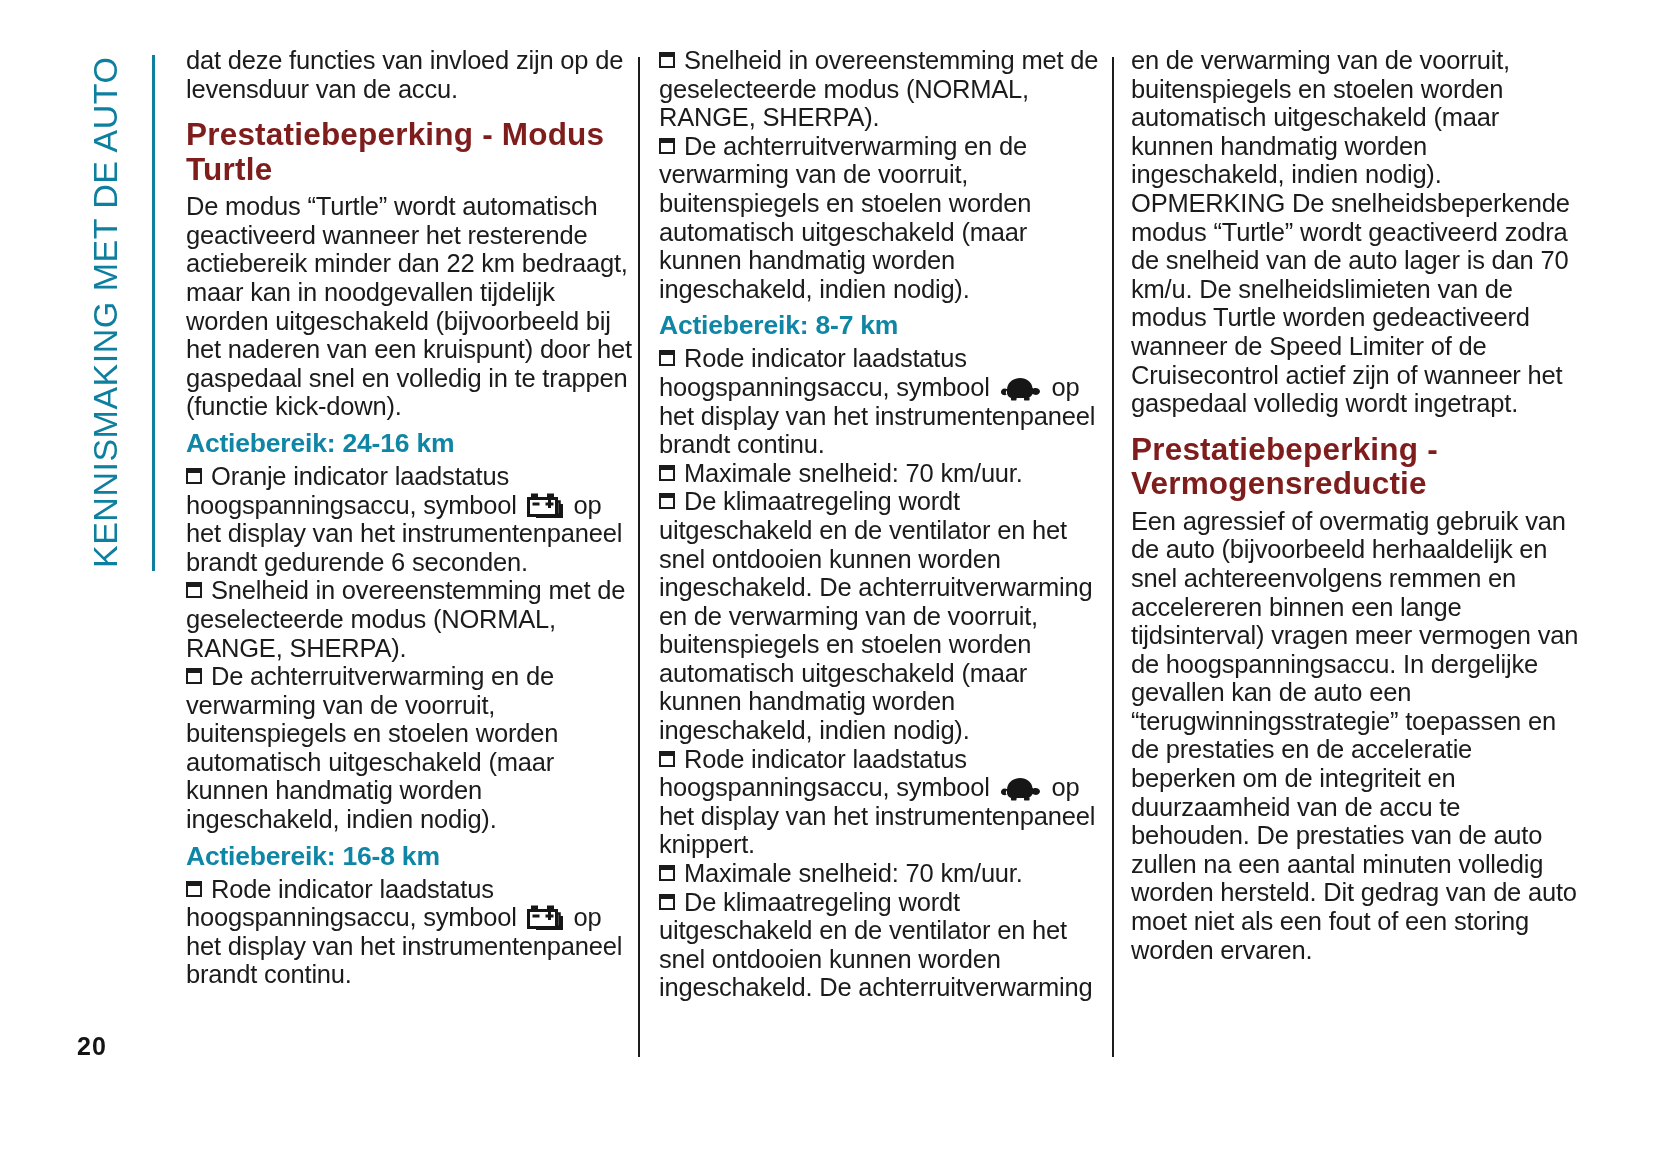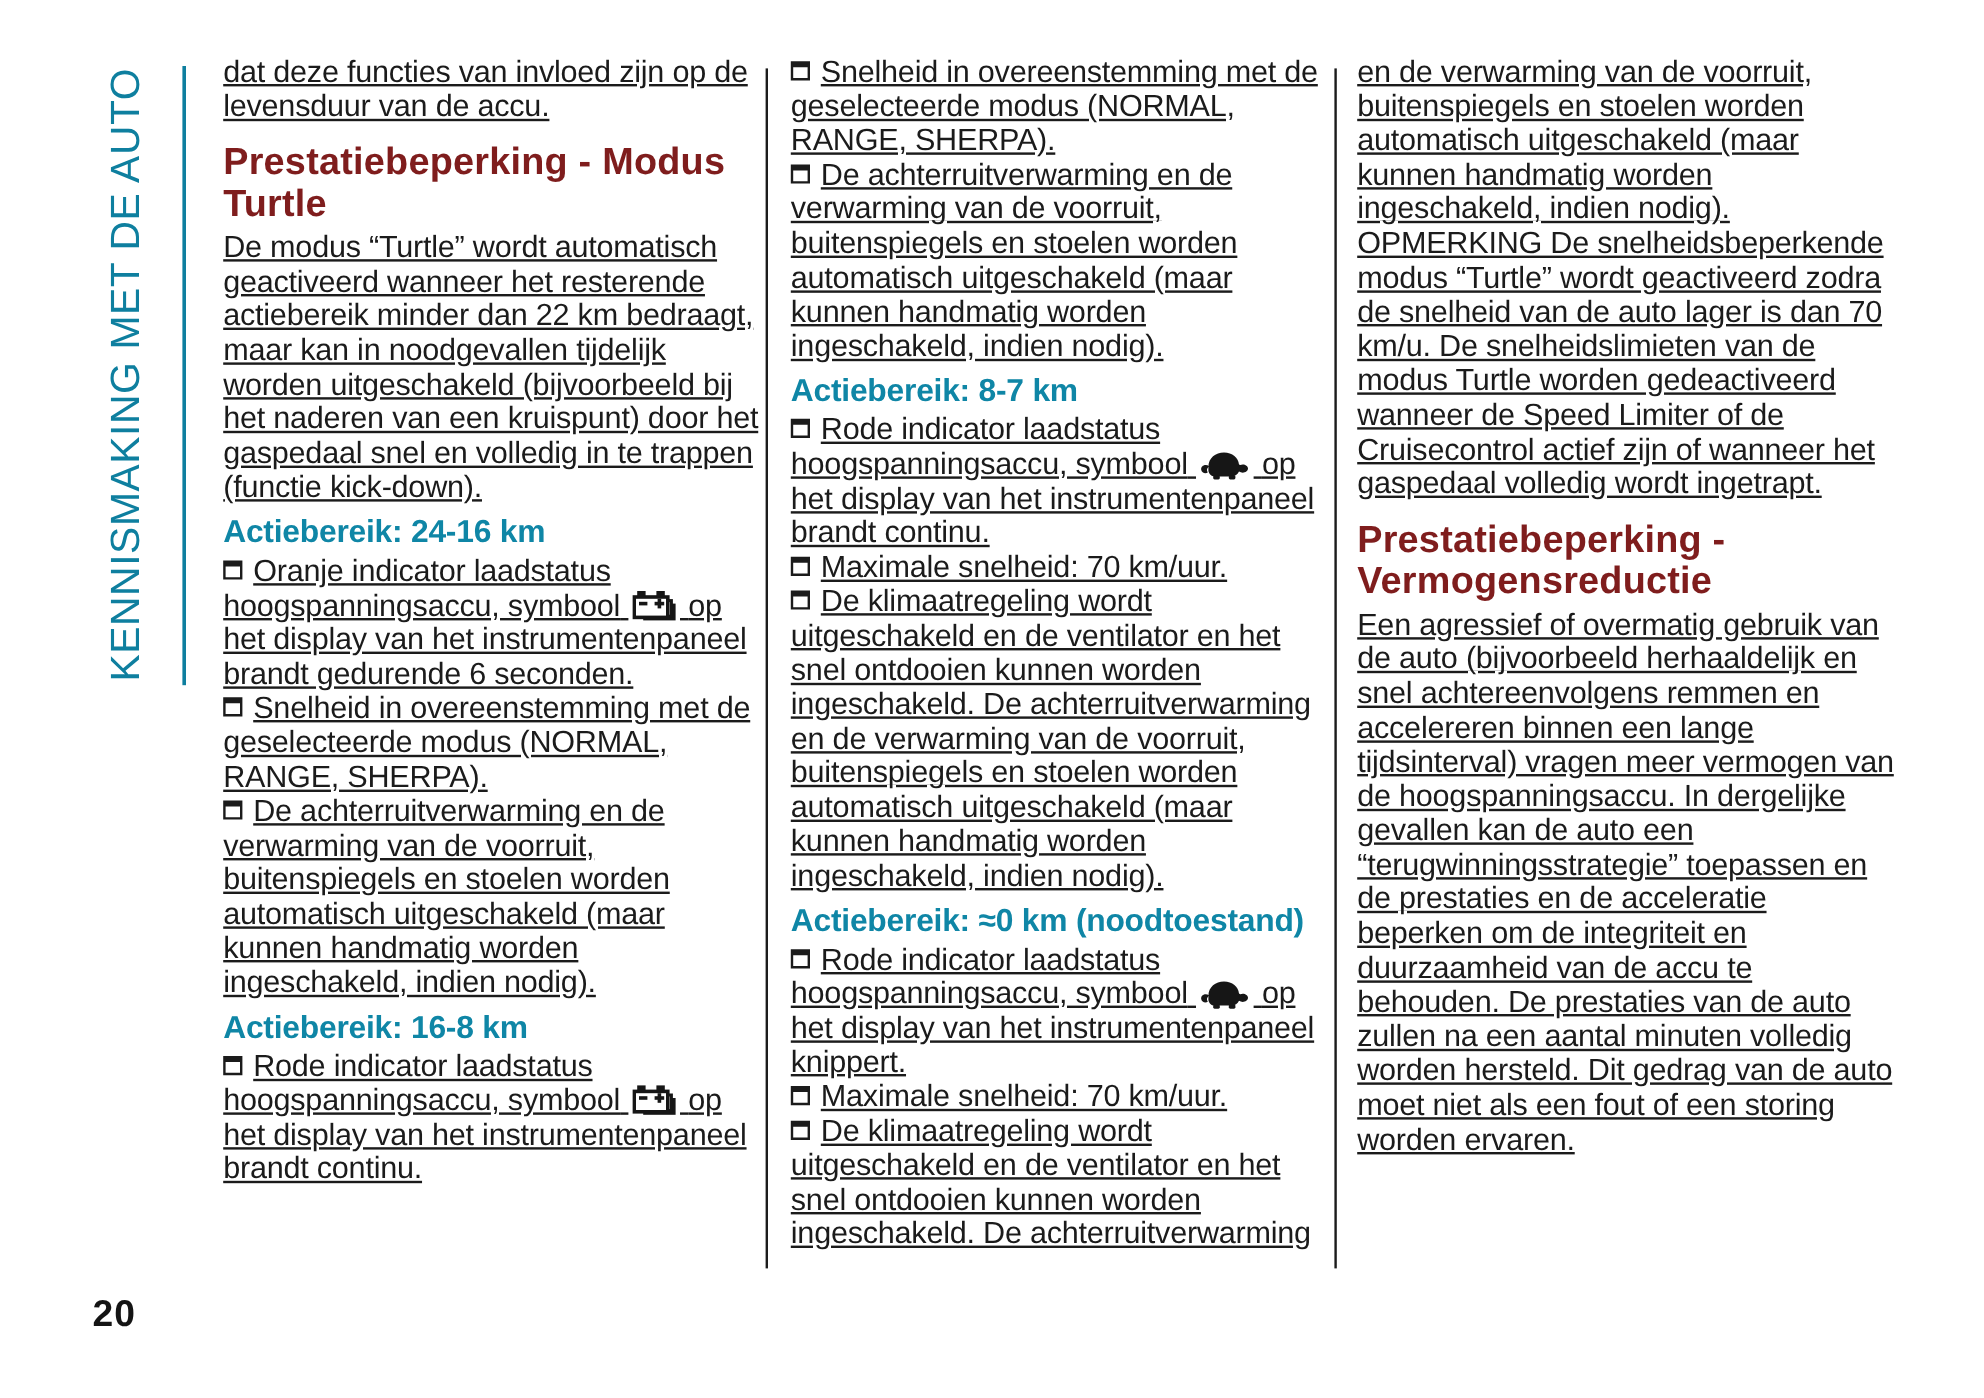--- a/index.html
+++ b/index.html
@@ -19,40 +19,40 @@
   }
   
   .col{position:absolute;top:46px;width:453px;}
   .col1{left:186px;}
   .col2{left:659px;}
   .col3{left:1131px;width:448px;}
   .divider{position:absolute;top:57px;width:2px;height:1000px;background:#1c1c1c;}
   .d1{left:638px;}
   .d2{left:1112px;}
   
-  p.body{font-size:25.5px;line-height:28.6px;margin:0;letter-spacing:-0.2px;text-decoration:underline;}
+  p.body{font-size:25.5px;line-height:28.6px;margin:0;letter-spacing:-0.2px;}
   h2.sec{
     font-size:31.5px;line-height:34.5px;font-weight:bold;color:#7f1d1d;
     margin:14px 0 6px 0;letter-spacing:0.2px;max-width:438px;
   }
   h3.sub{
     font-size:26.5px;line-height:31px;font-weight:bold;color:#0f86a6;
     margin:7px 0 3px 0;letter-spacing:-0.2px;
   }
   
   .sq{
     display:inline-block;width:12px;height:9px;
     border:2.5px solid #1b1b1b;border-top-width:5.5px;
     margin-right:9px;vertical-align:1px;
   }
   .inline-icon{vertical-align:-5px;margin:0 3px;}
   
   .page-number{
-    position:absolute;left:77px;top:1077px;
-    font-size:31px;font-weight:bold;color:#141414;letter-spacing:1px;
+    position:absolute;left:77px;top:1032px;
+    font-size:25px;font-weight:bold;color:#141414;letter-spacing:1px;
   }
 </style>
 </head>
 <body>
 
 <div class="side-label">KENNISMAKING MET DE AUTO</div>
 <div class="side-rule"></div>
 
 <section class="col col1">
   <p class="body">dat deze functies van invloed zijn op de levensduur van de accu.</p>
@@ -113,21 +113,20 @@
         <rect x="11" y="23" width="5.5" height="3.6" rx="1.2"></rect>
         <rect x="24" y="23" width="5.5" height="3.6" rx="1.2"></rect>
       </g>
     </svg>
     <span>op het display van het instrumentenpaneel brandt continu.</span></p>
 
   <p class="body"><span class="sq"></span><span>Maximale snelheid: 70 km/uur.</span></p>
 
   <p class="body"><span class="sq"></span><span>De klimaatregeling wordt uitgeschakeld en de ventilator en het snel ontdooien kunnen worden ingeschakeld. De achterruitverwarming en de verwarming van de voorruit, buitenspiegels en stoelen worden automatisch uitgeschakeld (maar kunnen handmatig worden ingeschakeld, indien nodig).</span></p>
 
-  <h3 class="sub">Actiebereik: ≈0 km (noodtoestand)</h3>
 
   <p class="body"><span class="sq"></span><span>Rode indicator laadstatus hoogspanningsaccu, symbool</span>
     <svg class="inline-icon" width="42" height="27" viewBox="0 0 42 27">
       <g fill="#161616">
         <path d="M7 16 C7 8.5 13 4 20 4 C27 4 32 8.5 32.5 14 L33.5 14.5 C36.5 13.2 40 15 40 17.5 C40 20 36.5 21.6 34 20.6 L32.5 20 C31.5 22.5 29 24 26.5 24 L12 24 C9.5 24 7.5 22 7 19.5 Z"></path>
         <path d="M7.8 15.5 C4 13.2 0.5 15.5 1 18.5 C1.4 21 4.6 22.2 6.6 20.6 C5.5 19 5.3 17.5 7.8 15.5 Z"></path>
         <rect x="11" y="23" width="5.5" height="3.6" rx="1.2"></rect>
         <rect x="24" y="23" width="5.5" height="3.6" rx="1.2"></rect>
       </g>
     </svg>

